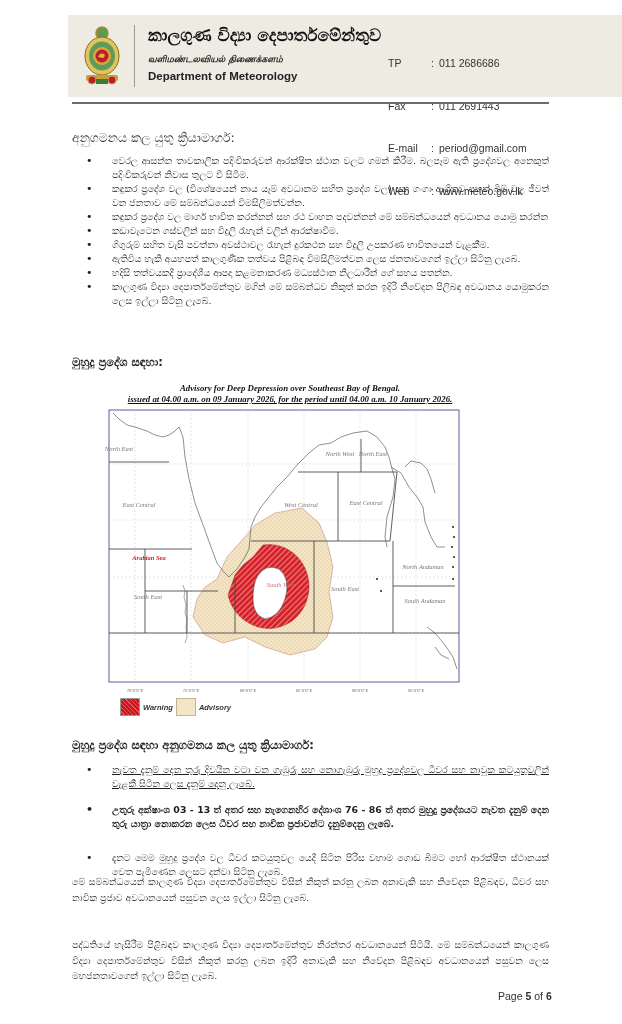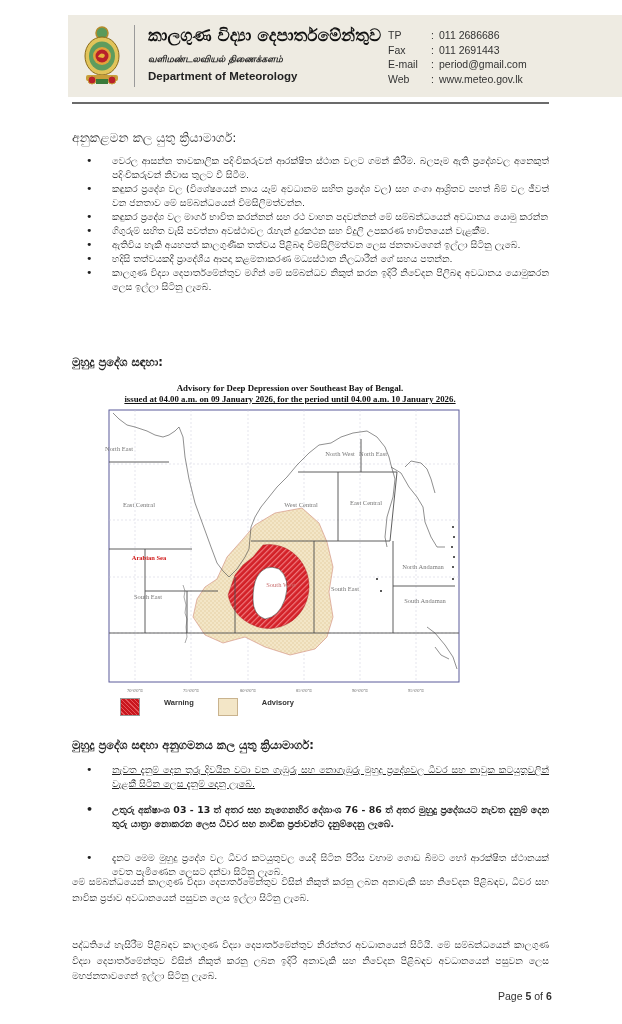--- a/index.html
+++ b/index.html
@@ -7,38 +7,38 @@
          font-family: "DejaVu Sans", "Liberation Sans", sans-serif; color: #1a1a1a; }
   .header { position: absolute; left: 68px; top: 15px; width: 558px; height: 82px;
             background: #eeebe2; text-decoration: underline; }
   .header-rule { position: absolute; left: 72px; top: 102px; width: 477px; height: 2px; background: #6b6b6b; }
   .crest { position: absolute; left: 14px; top: 8px; width: 40px; height: 64px; }
   .vsep { position: absolute; left: 66px; top: 10px; width: 1px; height: 62px; background: #9a9a9a; }
   .title-si { position: absolute; left: 80px; top: 10px; font-size: 17px; font-weight: bold; color: #111; white-space: nowrap; }
   .title-ta { position: absolute; left: 80px; top: 39px; font-size: 9px; font-weight: bold; font-style: italic; color: #222; white-space: nowrap; }
   .title-en { position: absolute; left: 80px; top: 55px; font-family: "Liberation Sans", sans-serif; font-size: 11.5px; font-weight: bold; color: #222; }
   .contacts { position: absolute; left: 320px; top: 13px; font-family: "Liberation Sans", sans-serif; font-size: 10.5px; color: #333; line-height: 14.5px; }
-  .contacts .row { display: flex; white-space: nowrap; }
+  .contacts .row { display: flex; white-space: nowrap; margin-top: 28px; }
   .contacts .k { width: 43px; }
   .contacts .sep { width: 8px; }
 
   .h1 { position: absolute; left: 72px; top: 130px; font-size: 12.5px; color: #333; }
   ul.bul { position: absolute; margin: 0; padding: 0; list-style: none; }
   ul.bul li { position: relative; padding-left: 40px; font-size: 9.4px; line-height: 14px; color: #1e1e1e; text-align: justify; }
   ul.bul li::before { content: "\2022"; position: absolute; left: 14px; top: 0; font-size: 11px; }
   .list1 { left: 72px; top: 154px; width: 477px; }
   .list1 li { margin-bottom: 0px; }
   .h2 { position: absolute; left: 72px; top: 355px; font-size: 11.5px; font-weight: bold; color: #222; }
 
-  .map-wrap { position: absolute; left: 105px; top: 383px; width: 370px; height: 340px; }
+  .map-wrap { position: absolute; left: 105px; top: 383px; width: 370px; height: 340px; font-style: italic; }
   .map-title { position: absolute; left: 0; top: 0; width: 370px; text-align: center;
                font-family: "Liberation Serif", serif; font-weight: bold; font-size: 8.8px; line-height: 11px; color: #111; }
   .map-sub { text-decoration: underline; }
   .map-svg { position: absolute; left: 0; top: 24px; }
-  .legend { position: absolute; left: 15px; top: 315px; display: flex; align-items: flex-start; gap: 24px;
+  .legend { position: absolute; left: 15px; top: 315px; display: flex; align-items: center; gap: 3px;
             font-family: "Liberation Sans", sans-serif; font-size: 7.5px; font-weight: bold; color: #333; }
   .sw { width: 18px; height: 16px; display: inline-block; }
   .sw-warn { background: repeating-linear-gradient(45deg, #c8161d 0 2px, #e6555a 2px 3px); border: 1px solid #999; }
   .sw-adv { background: #f3e6c7; border: 1px solid #c9b38e; }
 
   .h3 { position: absolute; left: 72px; top: 738px; font-size: 11.5px; font-weight: bold; color: #222; }
   .list2 { left: 72px; top: 763px; width: 477px; }
   .list2 li { font-size: 9.4px; line-height: 15px; }
   .list2 li.u { text-decoration: underline; }
   .list2 li.gap { margin-bottom: 12px; }
@@ -87,25 +87,26 @@
     </div>
     <div class="row">
       <span class="k">Web</span>
         <span class="sep">:</span>
         <span>www.meteo.gov.lk</span>
     </div>
   </div>
 </div>
 <div class="header-rule"></div>
 
-<div class="h1">අනුකළමන කල යුතු ක්‍රියාමාර්ග:</div>
+<div class="h1">අනුගමනය කල යුතු ක්‍රියාමාර්ග:</div>
 <ul class="bul list1">
   <li>වෙරල ආසන්න තාවකාලික පදිංචිකරුවන් ආරක්ෂිත ස්ථාන වලට ගමන් කිරීම. බලපෑම ඇති ප්‍රදේශවල අනෙකුත් පදිංචිකරුවන් නිවාස තුලට වී සිටීම.</li>
   <li>කඳුකර ප්‍රදේශ වල (විශේෂයෙන් නාය යෑම් අවධානම සහිත ප්‍රදේශ වල) සහ ගංගා ආශ්‍රිතව පහත් බිම් වල ජීවත් වන ජනතාව මේ සම්බන්ධයෙන් විමසිලිමත්වන්න.</li>
   <li>කඳුකර ප්‍රදේශ වල මාර්ග භාවිත කරන්නන් සහ රථ වාහන පදවන්නන් මේ සම්බන්ධයෙන් අවධානය යොමු කරන්න</li>
+  <li>කඩාවැටෙන ගස්වලින් සහ විදුලි රැහැන් වලින් ආරක්ෂාවීම.</li>
   <li>ගිගුරුම් සහිත වැසි පවත්නා අවස්ථාවල රැහැන් දුරකථන සහ විදුලි උපකරණ භාවිතයෙන් වැළකීම.</li>
   <li>ඇතිවිය හැකි අයහපත් කාලගුණික තත්වය පිළිබඳ විමසිලිමත්වන ලෙස ජනතාවගෙන් ඉල්ලා සිටිනු ලැබේ.</li>
   <li>හදිසි තත්වයකදී ප්‍රාදේශීය ආපදා කළමනාකරණ මධ්‍යස්ථාන නිලධාරීන් ගේ සහය පතන්න.</li>
   <li>කාලගුණ විද්‍යා දෙපාර්තමේන්තුව මගින් මේ සම්බන්ධව නිකුත් කරන ඉදිරි නිවේදන පිලිබඳ අවධානය යොමුකරන ලෙස ඉල්ලා සිටිනු ලැබේ.</li>
 </ul>
 
 <div class="h2">මුහුදු ප්‍රදේශ සඳහා:</div>
 
 <div class="map-wrap">
   <div class="map-title">

